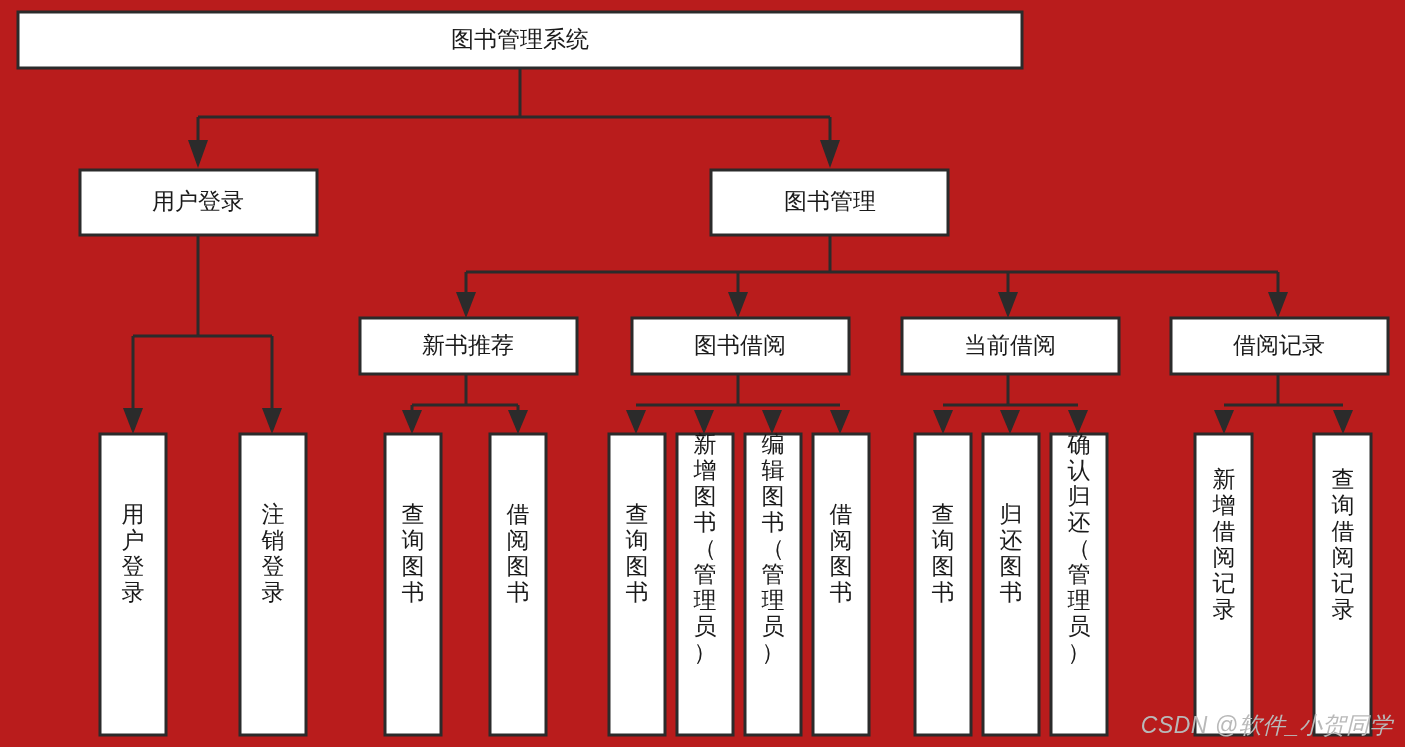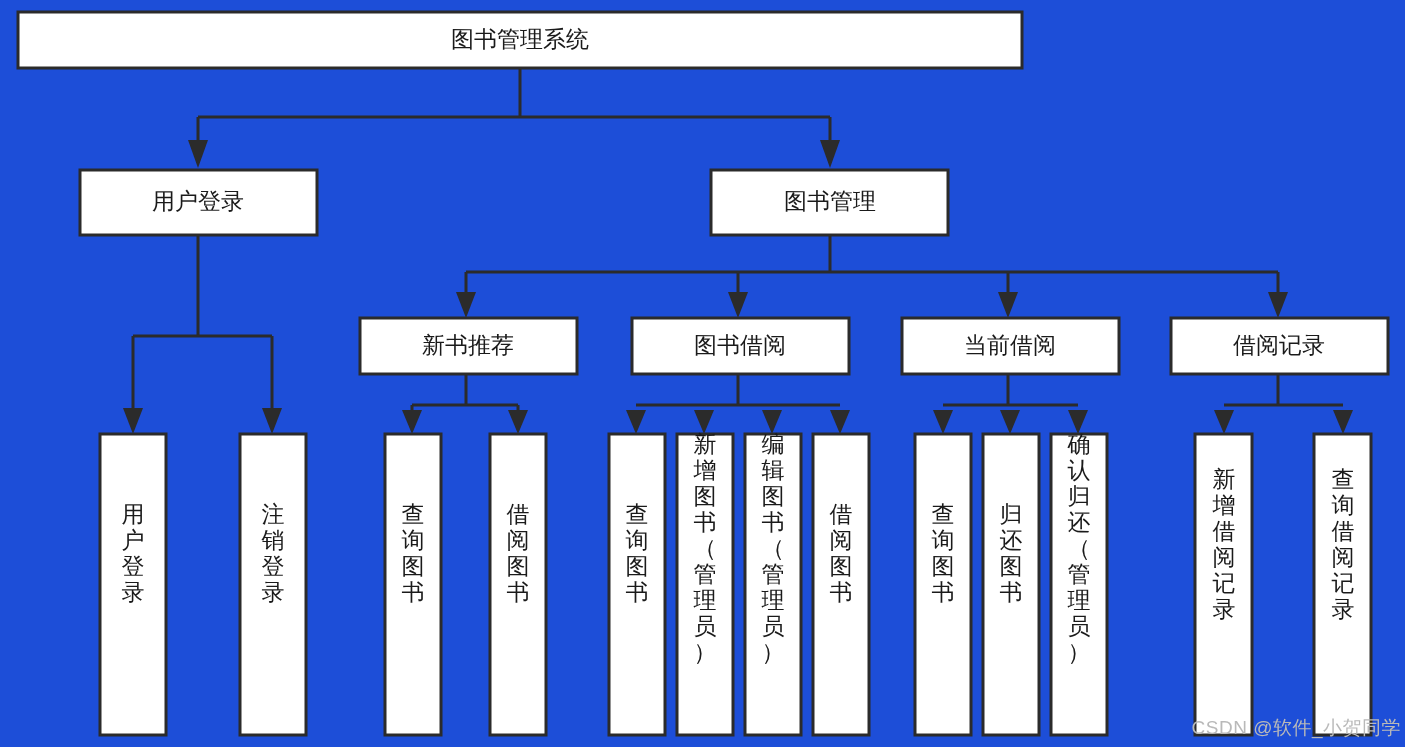--- a/index.html
+++ b/index.html
@@ -11,21 +11,21 @@
   body {
     width: 1405px;
     height: 747px;
     font-family: "Liberation Sans", "DejaVu Sans", sans-serif;
     overflow: hidden;
   }
   #diagram-root {
     position: relative;
     width: 1405px;
     height: 747px;
-    background: #1d4ed8;
+    background: #b91c1c;
   }
   svg#diagram-svg {
     position: absolute;
     left: 0;
     top: 0;
     width: 1405px;
     height: 747px;
     display: block;
   }
   .node-rect {
@@ -51,28 +51,29 @@
     dominant-baseline: middle;
   }
   .node-label-vertical {
     fill: #1a1a1a;
     font-family: "Liberation Sans", "DejaVu Sans", sans-serif;
     font-size: 23px;
     text-anchor: middle;
   }
   .watermark {
     position: absolute;
-    right: 4px;
+    right: 12px;
     bottom: 6px;
     font-family: "Liberation Sans", "DejaVu Sans", sans-serif;
-    font-size: 19px;
+    font-size: 23px;
     color: #b9b9b9;
     white-space: nowrap;
     letter-spacing: 0.5px;
     pointer-events: none;
+    font-style: italic;
   }
 </style>
 </head>
 <body>
 
 <div id="diagram-root">
 
   <svg id="diagram-svg" viewBox="0 0 1405 747">
 
     <g>

